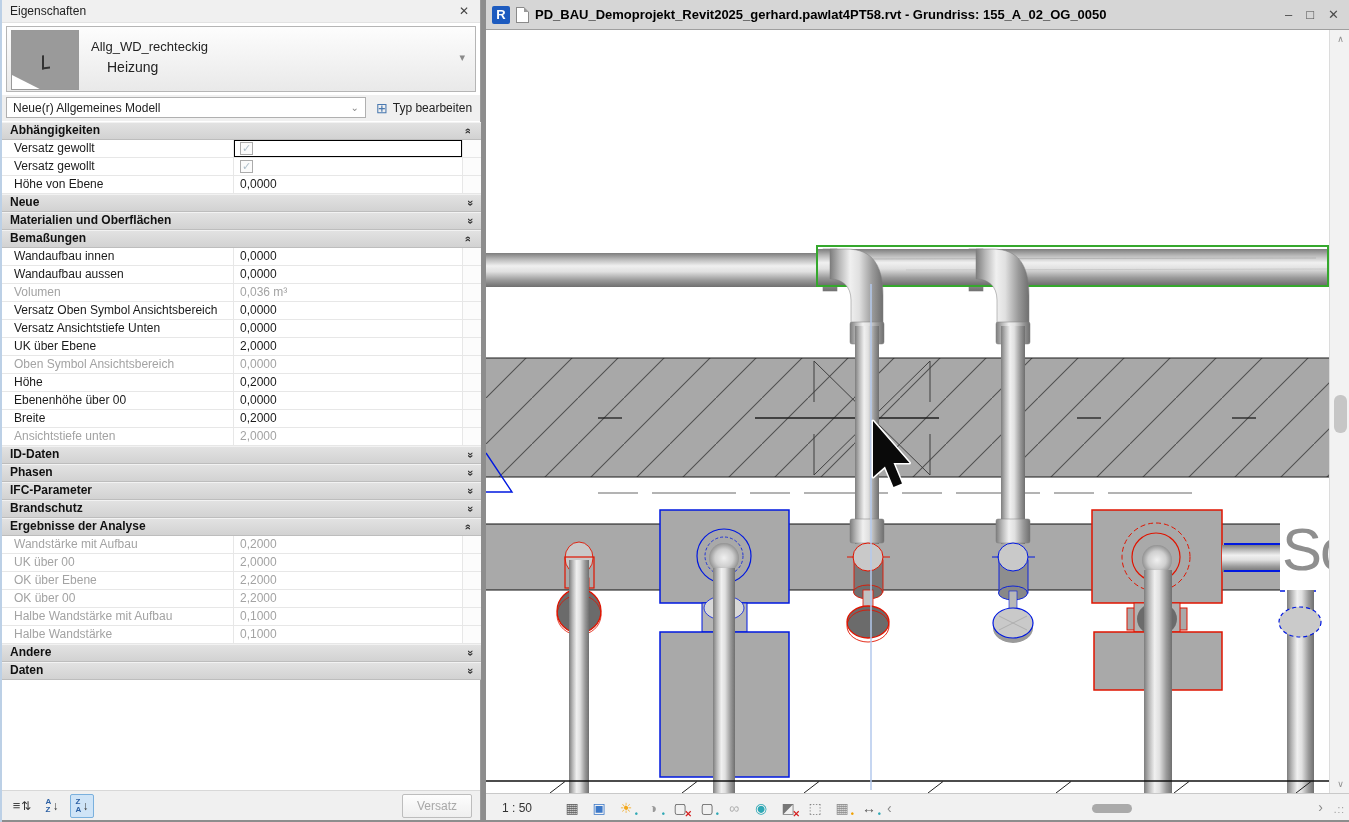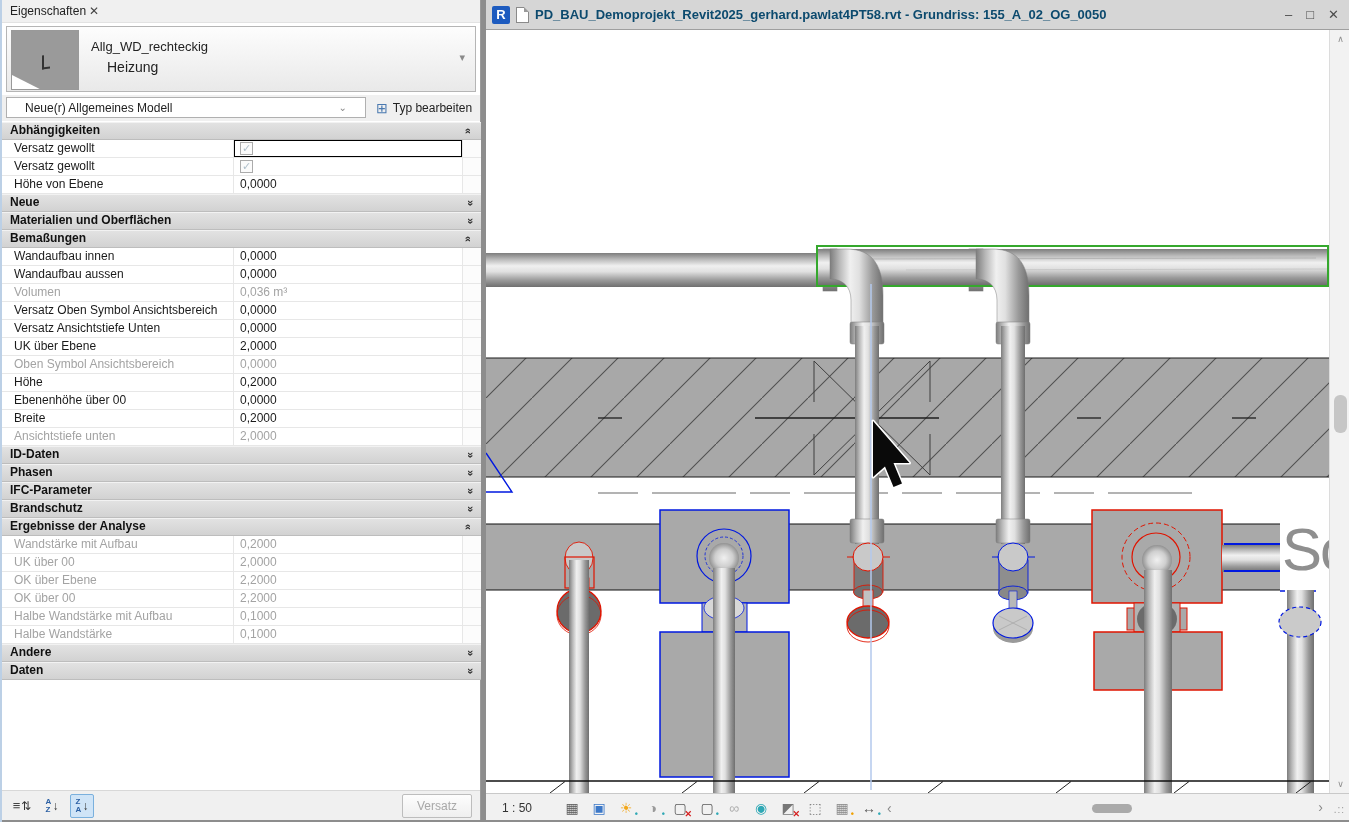--- a/index.html
+++ b/index.html
@@ -3,37 +3,37 @@
 <meta charset="utf-8">
 <style>
   html,body{margin:0;padding:0;background:#6e6e6e;font-family:"Liberation Sans",sans-serif;}
   #app{position:relative;width:1349px;height:822px;background:#fff;overflow:hidden;
        border-left:2px solid #bcd0e6;box-sizing:border-box;}
   
   #left-panel{position:absolute;left:0;top:0;width:479px;height:822px;background:#ffffff;
               border-right:1px solid #9a9a9a;box-sizing:border-box;}
   .panel-titlebar{position:absolute;left:0;top:0;width:100%;height:23px;background:#f0f0f0;
        border-bottom:1px solid #e2e2e2;box-sizing:border-box;display:flex;align-items:center;
-       font-size:12px;color:#222;padding:0 8px;justify-content:flex-start;}
+       font-size:12px;color:#222;padding:0 8px;justify-content:space-between;}
   .panel-close{font-size:12px;color:#444;cursor:default;padding:0 3px;}
   .type-selector{position:absolute;left:4px;top:26px;width:470px;height:66px;
        background:linear-gradient(#fdfdfd,#e9e9e9);border:1px solid #b5b5b5;box-sizing:border-box;}
   .type-thumb{position:absolute;left:4px;top:3px;width:66px;height:58px;background:#fff;
        border:1px solid #999;overflow:hidden;}
   .type-thumb .slab{position:absolute;left:0;top:0;width:100%;height:100%;background:#9a9a9a;
        clip-path:polygon(0 0,100% 0,100% 100%,42% 100%,0 76%);}
   .type-thumb .mark{position:absolute;left:30px;top:24px;width:6px;height:12px;
        border-left:2px solid #333;border-bottom:2px solid #333;transform:skewY(-8deg);}
   .type-name{position:absolute;left:84px;top:12px;font-size:13px;color:#222;}
   .type-cat{position:absolute;left:100px;top:32px;font-size:14px;color:#222;}
   .type-arrow{position:absolute;right:10px;top:24px;font-size:11px;color:#8a8a8a;}
   .selector-row{position:absolute;left:0;top:95px;width:100%;height:26px;background:#f0f0f0;}
   .instance-combo{position:absolute;left:4px;top:2px;width:360px;height:21px;background:#fff;
        border:1px solid #b0b0b0;box-sizing:border-box;font-size:12px;color:#222;
-       display:flex;align-items:center;justify-content:space-between;padding:0 18px;gap:8px;}
+       display:flex;align-items:center;justify-content:space-between;padding:0 6px;gap:8px;}
   .instance-combo .chev{color:#8a8a8a;font-size:10px;}
   .edit-type-btn{position:absolute;left:370px;top:2px;height:21px;display:flex;align-items:center;
        gap:5px;font-size:12px;color:#222;padding:0 4px;}
   .edit-type-btn .eticon{color:#4a79b0;font-size:14px;line-height:14px;}
   
   #prop-grid{position:absolute;left:0;top:122px;width:479px;background:#fff;font-size:12px;}
   .psection{height:18px;display:flex;justify-content:space-between;
        background:linear-gradient(#e2e2e2,#d2d2d2);border-bottom:1px solid #bdbdbd;
        border-top:1px solid #f2f2f2;padding:0 6px 0 8px;box-sizing:border-box;font-weight:bold;color:#111;}
   .pchev{font-size:11px;color:#333;display:inline-block;width:12px;text-align:center;}
@@ -67,21 +67,21 @@
   
   #right-window{position:absolute;left:484px;top:0;width:865px;height:822px;background:#f1f1f1;}
   .win-titlebar{position:absolute;left:0;top:0;width:100%;height:30px;background:#d6d6d6;
        border-bottom:1px solid #9f9f9f;box-sizing:border-box;display:flex;align-items:center;
        padding:0 6px;gap:6px;}
   .revit-icon{width:18px;height:18px;background:#1d5bbf;border-radius:2px;color:#fff;
        font-weight:bold;font-size:13px;display:flex;align-items:center;justify-content:center;}
   .doc-icon{width:13px;height:16px;background:#fff;border:1px solid #8a8a8a;position:relative;box-sizing:border-box;}
   .doc-icon:before{content:"";position:absolute;right:-1px;top:-1px;border-style:solid;
        border-width:0 5px 5px 0;border-color:transparent #d6d6d6 #9a9a9a transparent;}
-  .win-title{font-size:13px;color:#0c4a6e;font-weight:600;white-space:nowrap;overflow:hidden;}
+  .win-title{font-size:13px;color:#000000;font-weight:600;white-space:nowrap;overflow:hidden;}
   .win-buttons{margin-left:auto;display:flex;gap:14px;padding-right:6px;}
   .win-buttons span{font-size:13px;color:#4a4a4a;line-height:13px;}
   #canvas{position:absolute;left:0;top:30px;width:843px;height:763px;background:#fff;overflow:hidden;}
   
   #vscroll{position:absolute;right:0;top:30px;width:22px;height:763px;background:#f2f2f2;
        border-left:1px solid #dcdcdc;box-sizing:border-box;}
   #vscroll .arr{position:absolute;left:0;width:100%;text-align:center;font-size:9px;color:#8f8f8f;}
   #vscroll .arr.up{top:4px;} #vscroll .arr.down{bottom:4px;}
   #vscroll .thumb{position:absolute;left:4px;top:365px;width:13px;height:38px;background:#c6c6c6;border-radius:6px;}
   

